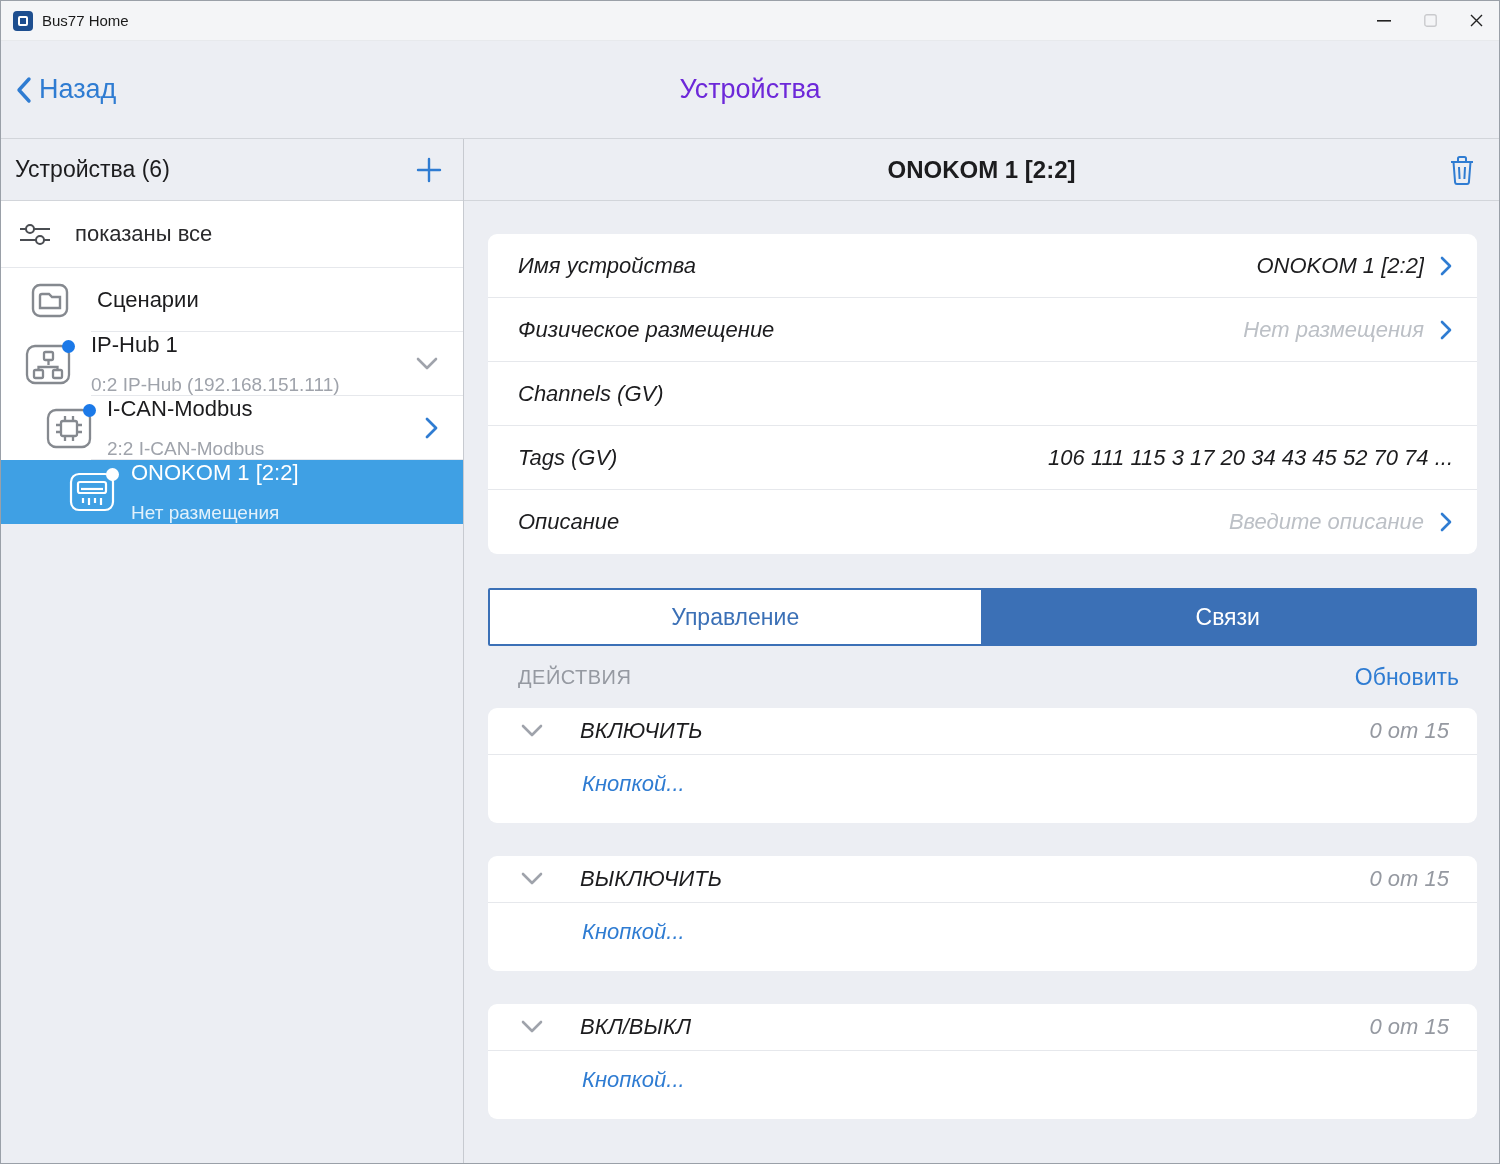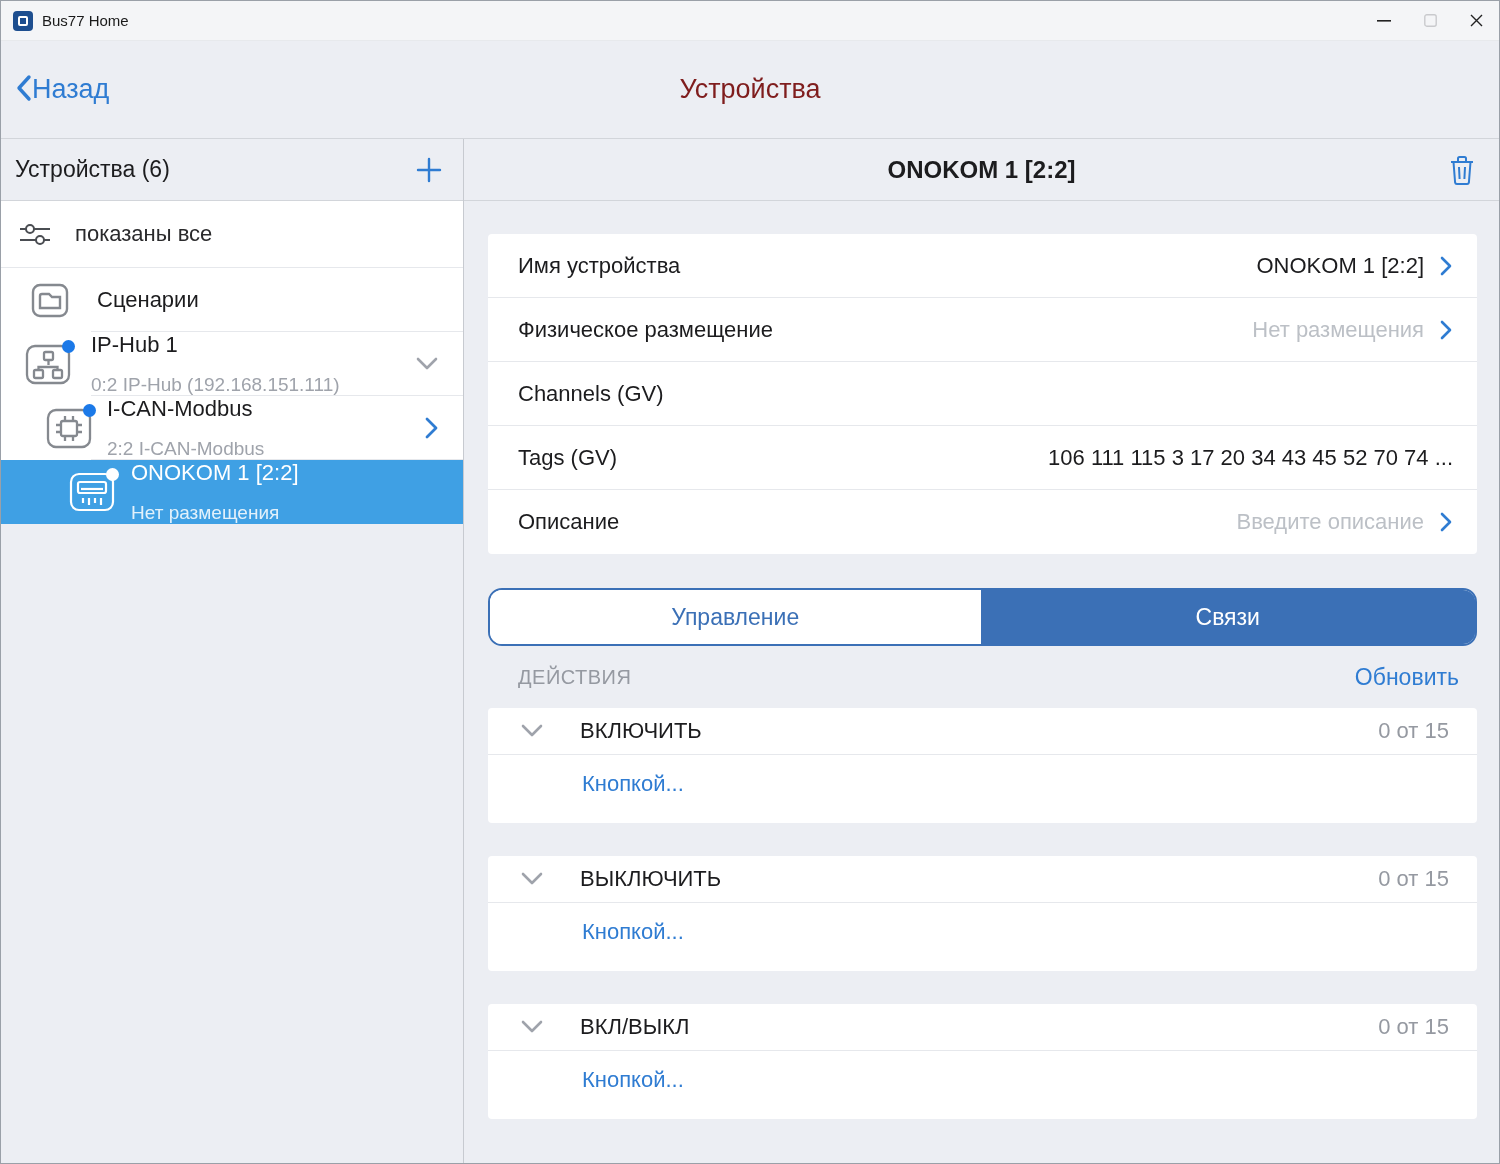--- a/index.html
+++ b/index.html
@@ -15,22 +15,22 @@
   
   .titlebar { height:40px; background:#f4f5f7; display:flex; align-items:center; padding-left:12px; border-bottom:1px solid #e7e9ec; }
   .app-icon { width:20px; height:20px; border-radius:4px; background:#1d4e8f; display:inline-flex; align-items:center; justify-content:center; margin-right:9px; }
   .app-icon-inner { width:10px; height:10px; border:2px solid #fff; border-radius:2px; }
   .app-title { font-size:15px; color:#1a1a1a; }
   .win-controls { margin-left:auto; display:flex; height:40px; }
   .win-btn { width:46px; height:40px; display:flex; align-items:center; justify-content:center; cursor:default; }
 
   
   .nav-header { height:98px; position:relative; display:flex; align-items:center; border-bottom:1px solid #d2d5da; }
-  .back-button { display:flex; align-items:flex-start; gap:0; margin-left:14px; color:#2f7cd2; font-size:27px; cursor:pointer; }
-  .page-title { position:absolute; left:0; right:0; text-align:center; font-size:27px; color:#7f1d1d; font-weight:500; pointer-events:none; }
+  .back-button { display:flex; align-items:center; gap:7px; margin-left:14px; color:#2f7cd2; font-size:27px; cursor:pointer; }
+  .page-title { position:absolute; left:0; right:0; text-align:center; font-size:27px; color:#6d28d9; font-weight:500; pointer-events:none; }
 
   
   .main { display:flex; height:1025px; }
   .sidebar { width:463px; border-right:1px solid #c7cad0; display:flex; flex-direction:column; }
   .sidebar-header { height:62px; display:flex; align-items:center; padding:0 20px 0 14px; border-bottom:1px solid #d2d5da; }
   .sidebar-title { font-size:23px; color:#1c1c1e; }
   .add-btn { margin-left:auto; cursor:pointer; display:flex; align-items:center; }
 
   .sidebar-list { background:#fff; }
   .filter-row { height:67px; display:flex; align-items:center; padding-left:18px; border-bottom:1px solid #e6e8ec; cursor:pointer; }
@@ -55,30 +55,30 @@
   .s-item.selected .s-label { color:#ffffff; }
   .s-item.selected .s-sub { color:rgba(255,255,255,0.85); }
 
   
   .detail { flex:1; display:flex; flex-direction:column; min-width:0; }
   .detail-header { height:62px; position:relative; display:flex; align-items:center; justify-content:center; border-bottom:1px solid #d2d5da; }
   .detail-title { font-size:24px; font-weight:700; color:#1c1c1e; }
   .trash-btn { position:absolute; right:24px; top:0; height:62px; display:flex; align-items:center; cursor:pointer; }
 
   .detail-body { padding:33px 22px 0 24px; }
-  .card { background:#fff; border-radius:4px; }
+  .card { background:#fff; border-radius:9px;font-style:italic; }
 
   .f-row { height:64px; display:flex; align-items:center; padding:0 24px 0 30px; border-bottom:1px solid #e6e8ec; }
   .f-row:last-child { border-bottom:none; }
   .f-label { font-size:22px; color:#1c1c1e; white-space:nowrap; }
   .f-value { margin-left:auto; font-size:22px; color:#1c1c1e; white-space:nowrap; overflow:hidden; text-overflow:ellipsis; }
   .f-value.placeholder { color:#bcc0c6; }
   .f-chev { margin-left:16px; display:flex; flex:0 0 auto; }
 
-  .segmented { margin-top:34px; height:58px; display:flex; border:2px solid #3b70b6; border-radius:14px; overflow:hidden; background:#fff; }
+  .segmented { margin-top:34px; height:58px; display:flex; border:2px solid #3b70b6; border-radius:2px; overflow:hidden; background:#fff; }
   .segment { flex:1; display:flex; align-items:center; justify-content:center; font-size:23px; color:#3b70b6; cursor:pointer; background:#fff; }
   .segment.active { background:#3b70b6; color:#ffffff; }
   .segment.mid { border-left:2px solid #3b70b6; border-right:2px solid #3b70b6; }
 
   .actions-head { margin-top:8px; height:54px; display:flex; align-items:center; padding:0 10px 8px 30px; }
   .actions-title { font-size:20px; color:#9599a1; letter-spacing:0.5px; }
   .refresh-link { margin-left:auto; font-size:23px; color:#2f7cd2; cursor:pointer; padding-right:8px; }
 
   .action-card { margin-bottom:33px; }
   .a-head { height:47px; display:flex; align-items:center; padding:0 28px 0 32px; border-bottom:1px solid #e6e8ec; cursor:pointer; }

